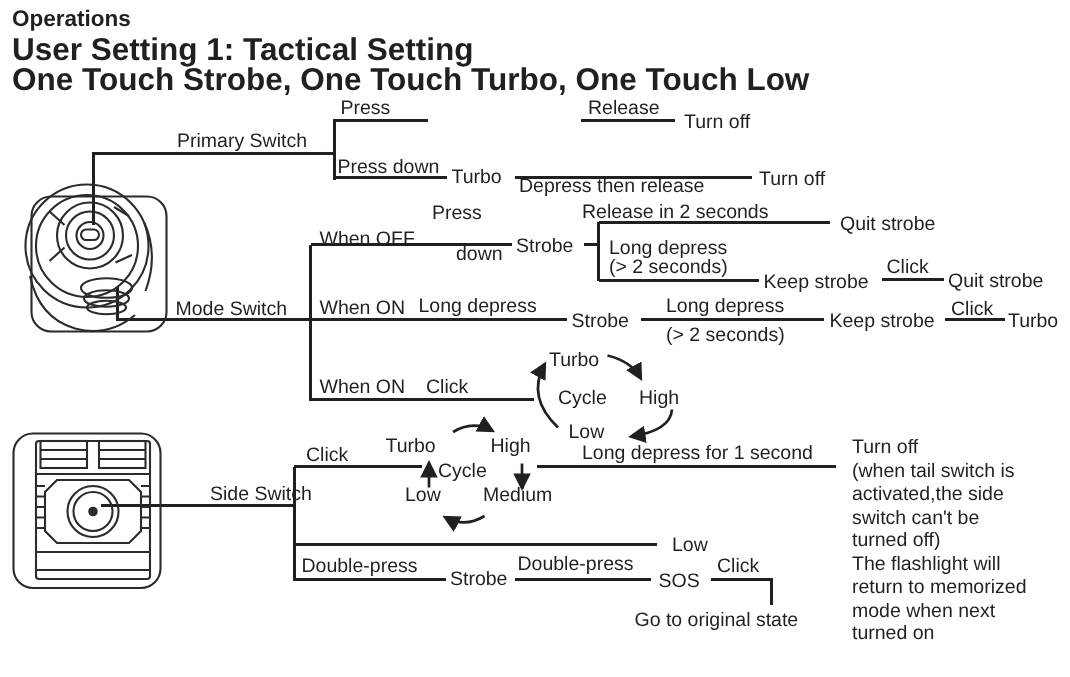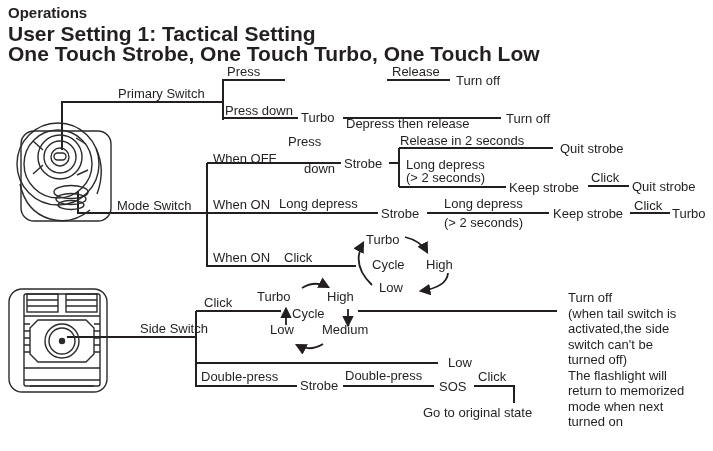--- a/index.html
+++ b/index.html
@@ -124,21 +124,21 @@
   <div class="lbl" style="left:346px;top:116px;">Depress then release</div>
   <div class="lbl" style="left:506px;top:111px;">Turn off</div>
 
   <div class="lbl" style="left:117px;top:198px;">Mode Switch</div>
 
   <div class="lbl" style="left:213px;top:151px;">When OFF</div>
   <div class="lbl" style="left:288px;top:134px;">Press</div>
   <div class="lbl" style="left:304px;top:148px;margin-top:13px;">down</div>
   <div class="lbl" style="left:344px;top:156px;">Strobe</div>
 
-  <div class="lbl" style="left:400px;top:133px;text-align:center;">Release in 2 seconds</div>
+  <div class="lbl" style="left:388px;top:133px;text-align:center;">Release in 2 seconds</div>
   <div class="lbl" style="left:560px;top:141px;">Quit strobe</div>
 
   <div class="lbl" style="left:406px;top:157px;">Long depress</div>
   <div class="lbl" style="left:406px;top:170px;">(&gt; 2 seconds)</div>
   <div class="lbl" style="left:509px;top:180px;">Keep strobe</div>
   <div class="lbl" style="left:591px;top:170px;">Click</div>
   <div class="lbl" style="left:632px;top:179px;">Quit strobe</div>
 
   <div class="lbl" style="left:213px;top:197px;">When ON</div>
   <div class="lbl" style="left:279px;top:196px;">Long depress</div>
@@ -157,20 +157,21 @@
   <div class="lbl" style="left:379px;top:280px;">Low</div>
 
   <div class="lbl" style="left:116px;top:321px;margin-left:24px;">Side Switch</div>
 
   <div class="lbl" style="left:204px;top:295px;">Click</div>
   <div class="lbl" style="left:257px;top:289px;">Turbo</div>
   <div class="lbl" style="left:327px;top:289px;">High</div>
   <div class="lbl" style="left:292px;top:306px;">Cycle</div>
   <div class="lbl" style="left:270px;top:322px;">Low</div>
   <div class="lbl" style="left:322px;top:322px;">Medium</div>
+  <div class="lbl" style="left:388px;top:294px;">Long depress for 1 second</div>
   <div class="note" style="left:568px;top:290px;">Turn off
 (when tail switch is
 activated,the side
 switch can't be
 turned off)
 The flashlight will
 return to memorized
 mode when next
 turned on</div>
 

